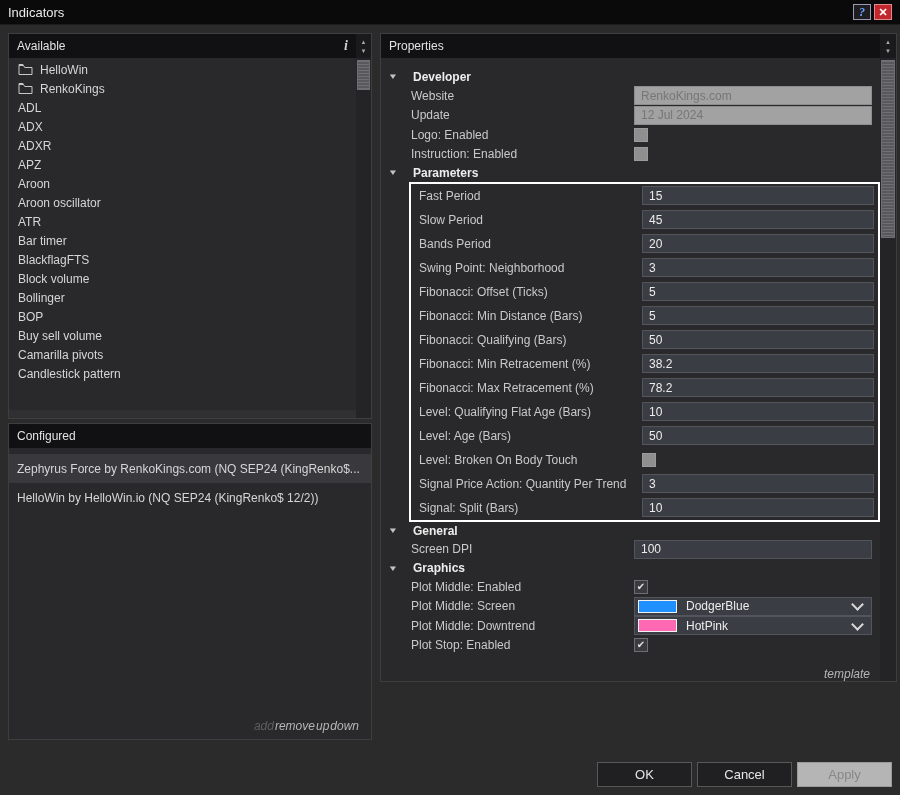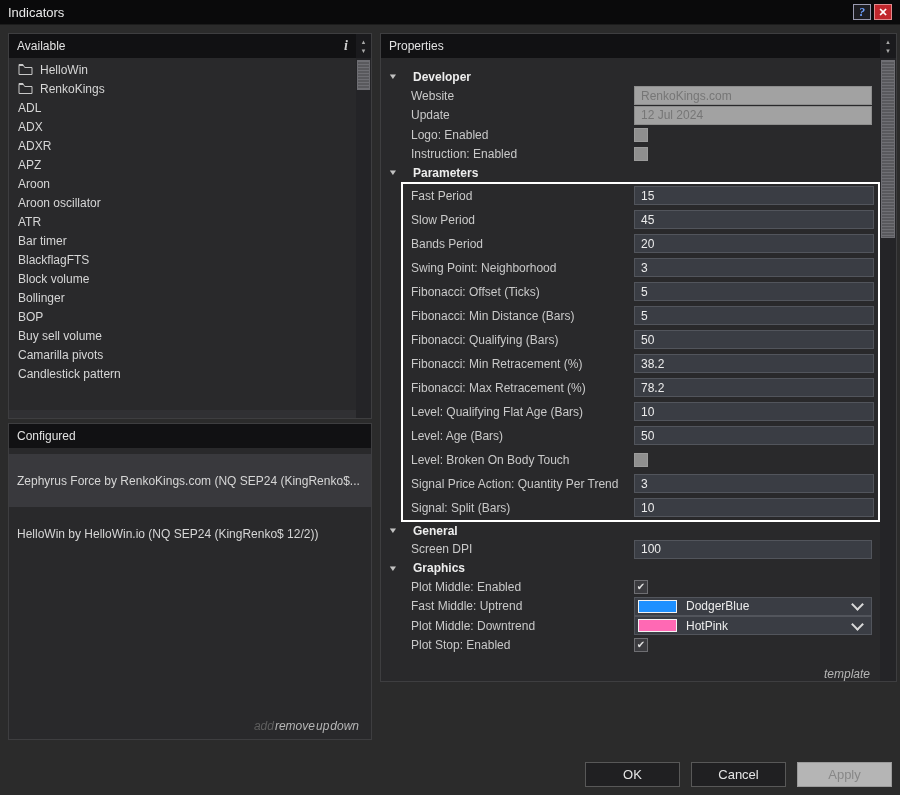--- a/index.html
+++ b/index.html
@@ -31,52 +31,52 @@
     grid-template-columns:1fr 15px;grid-template-rows:24px 1fr}
   #available .list{overflow:hidden;padding-top:5px;position:relative}
   .list-row{height:19px;display:flex;padding:0 9px;color:#d6d6d6;white-space:nowrap}
   .folder-icon{margin-right:7px;flex:none;display:flex}
   #available .hscroll{position:absolute;left:0;right:0;bottom:0;height:8px;background:#303033}
   #available .scroll-thumb{top:2px;height:30px}
   
   #configured{left:8px;top:423px;width:364px;height:317px;display:flex;flex-direction:column}
   #configured .panel-header{height:24px;flex:none}
   .cfg-list{flex:1;padding-top:6px;overflow:hidden}
-  .cfg-row{height:21px;display:flex;align-items:center;padding:16px 8px;color:#d6d6d6;white-space:nowrap;overflow:hidden}
+  .cfg-row{height:21px;display:flex;align-items:center;padding:4px 8px;color:#d6d6d6;white-space:nowrap;overflow:hidden}
   .cfg-row.selected{background:#39393d}
   .cfg-actions{display:flex;justify-content:flex-end;gap:1px;padding:0 12px 6px 0;font-style:italic;color:#b6b6b6}
   .cfg-actions .action{cursor:default}
   .cfg-actions .disabled{color:#5e5e5e}
   
   #properties{left:380px;top:33px;width:517px;height:649px;display:grid;
     grid-template-columns:1fr 16px;grid-template-rows:24px 1fr}
   #properties .scroll-thumb{top:2px;height:178px}
   .props-content{overflow:hidden;padding-top:10px;display:flex;flex-direction:column}
   .section-title{height:22px;display:flex;align-items:center;color:#ededed;font-weight:bold;padding-left:10px}
   .section-arrow{width:22px;font-size:8px;color:#c2c2c2;text-align:left;transform:scaleX(1.3);flex:none}
   .prop-row{height:24px;display:flex;align-items:center;padding:0 8px 0 30px;box-sizing:border-box}
   .prop-label{width:223px;flex:none;color:#c9c9c9;white-space:nowrap;overflow:hidden}
   .prop-field{flex:1;display:flex;align-items:center;min-width:0}
   input.field{width:100%;height:19px;background:#3a3d44;border:1px solid #52555c;color:#ececec;
     font-size:12px;padding:0 6px;box-sizing:border-box;font-family:"Liberation Sans",sans-serif;outline:none}
   input.disabled-field{background:#a2a2a2;border-color:#8d8d8d;color:#767676}
   .checkbox{width:12px;height:12px;flex:none;background:#3b3b3f;border:1px solid #6e6e72;color:#e2e2e2;
     font-size:10px;line-height:11px;text-align:center;box-sizing:content-box}
   .checkbox.plain{background:#8f8f8f;border-color:#9b9b9b;color:transparent}
-  .param-box{margin-left:20px;border:2px solid #ffffff}
+  .param-box{margin-left:28px;border:2px solid #ffffff}
   .param-box .prop-row{padding:0 4px 0 8px}
   .select{width:100%;height:19px;background:#3a3d44;border:1px solid #52555c;display:flex;align-items:center;box-sizing:border-box}
   .swatch{width:37px;height:11px;border:1px solid #f2f2f2;margin:0 9px 0 3px;flex:none}
   .select-label{flex:1;color:#ececec}
   .chevron{width:7px;height:7px;border-right:2px solid #d9d9d9;border-bottom:2px solid #d9d9d9;
     transform:rotate(45deg);margin:-3px 9px 0 0;flex:none}
   .template-row{display:flex;justify-content:flex-end;padding:12px 10px 0 0;font-style:italic;color:#b6b6b6}
   
   .footer{position:absolute;left:0;top:762px;width:900px;display:flex;justify-content:flex-end;
-    gap:11px;padding-right:8px;box-sizing:border-box}
+    gap:5px;padding-right:8px;box-sizing:border-box}
   .btn{width:95px;height:25px;display:flex;align-items:center;justify-content:center;
     background:#202022;border:1px solid #585858;color:#e6e6e6;font-size:13px;box-sizing:border-box;cursor:default}
   .btn.disabled{background:#b5b5b5;border-color:#9b9b9b;color:#878787}
 </style>
 </head>
 <body>
 
 <div class="titlebar">
   <span class="title-text">Indicators</span>
   <div class="tb-btns">
@@ -332,21 +332,21 @@
       <span class="section-arrow">▼</span>
       <span>Graphics</span>
     </div>
     <div class="prop-row">
       <span class="prop-label">Plot Middle: Enabled</span>
       <span class="prop-field">
           <span class="checkbox">✔</span>
         </span>
     </div>
     <div class="prop-row">
-      <span class="prop-label">Fast Middle: Uptrend</span>
+      <span class="prop-label">Plot Middle: Screen</span>
       <span class="prop-field">
         <span class="select">
           <span class="swatch" style="background-color: rgb(30, 144, 255);"></span>
           <span class="select-label">DodgerBlue</span>
           <span class="chevron"></span>
         </span>
       </span>
     </div>
     <div class="prop-row">
       <span class="prop-label">Plot Middle: Downtrend</span>

